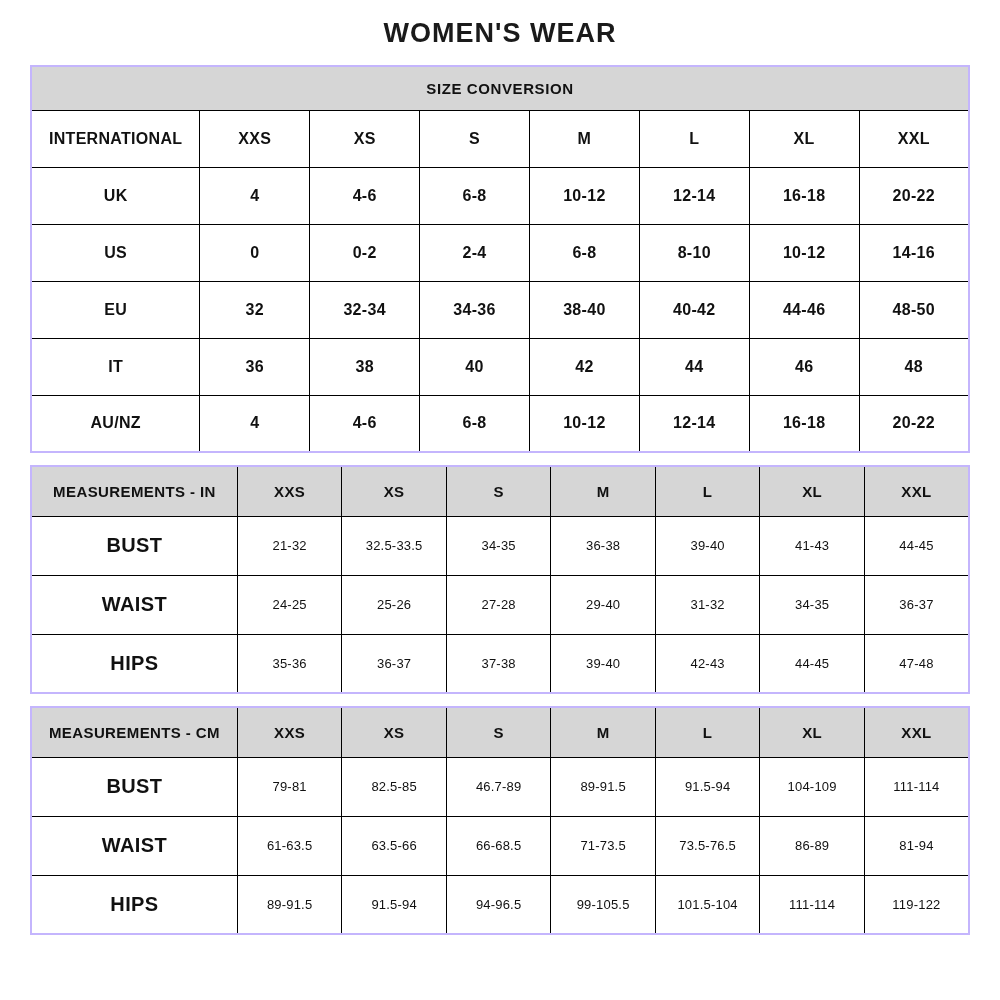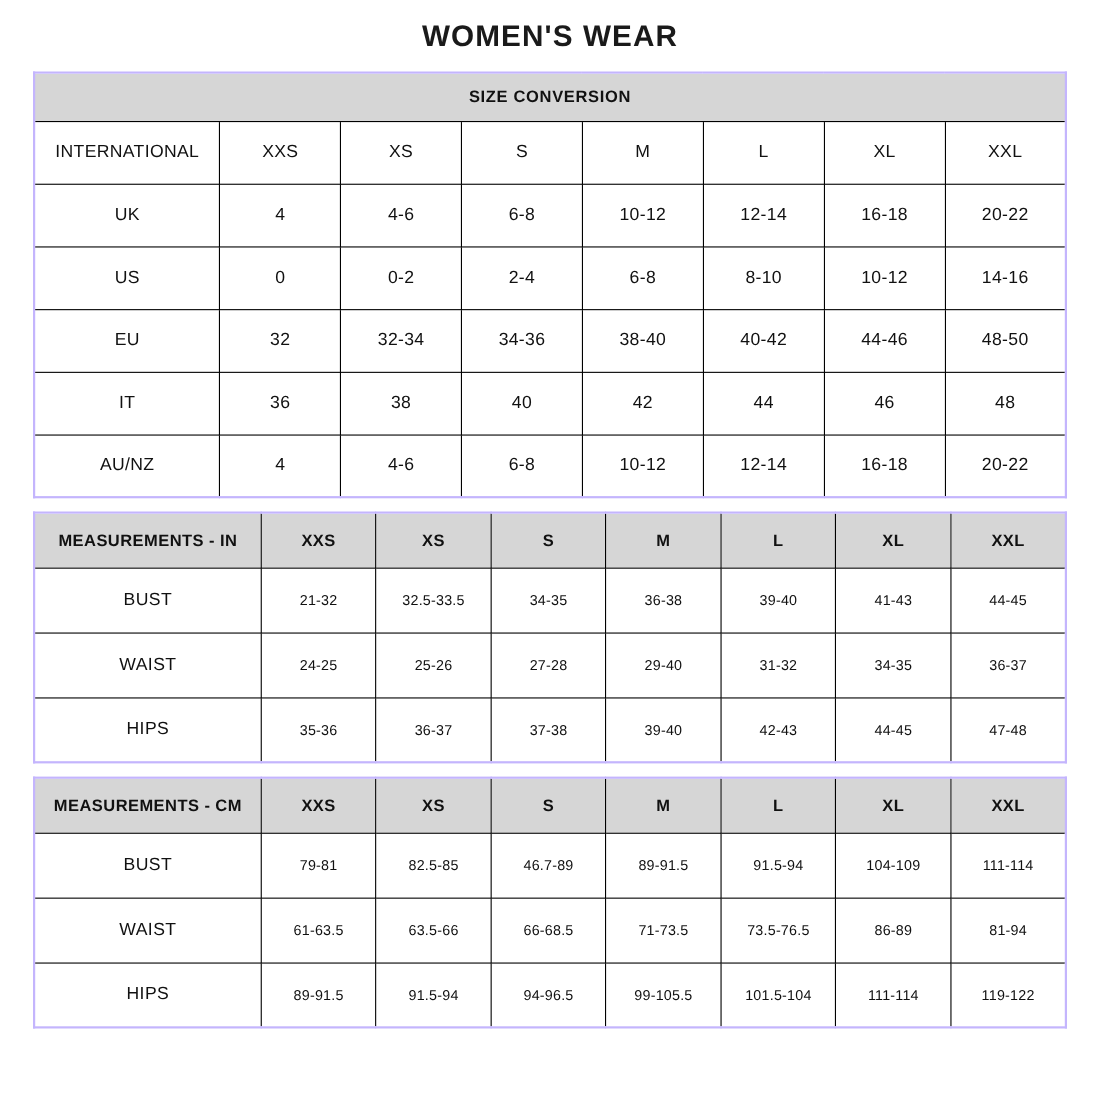--- a/index.html
+++ b/index.html
@@ -39,35 +39,35 @@
   .caption-cell {
     background: #d6d6d6;
     font-weight: 700;
     font-size: 15px;
     letter-spacing: 0.6px;
     height: 44px;
   }
   .t1 td {
     height: 57px;
     font-size: 16px;
-    font-weight: 400;
+    font-weight: 700;
     letter-spacing: 0.3px;
   }
   
   .tm .hdr {
     background: #d6d6d6;
     font-weight: 700;
     font-size: 15px;
     letter-spacing: 0.4px;
     height: 50px;
   }
   .tm td { height: 59px; }
   .tm .row-label {
-    font-size: 16px;
-    font-weight: 400;
+    font-size: 20px;
+    font-weight: 700;
     letter-spacing: 0.4px;
   }
   .tm .val {
     font-size: 13px;
     letter-spacing: 0.2px;
   }
 </style>
 </head>
 <body>
 

